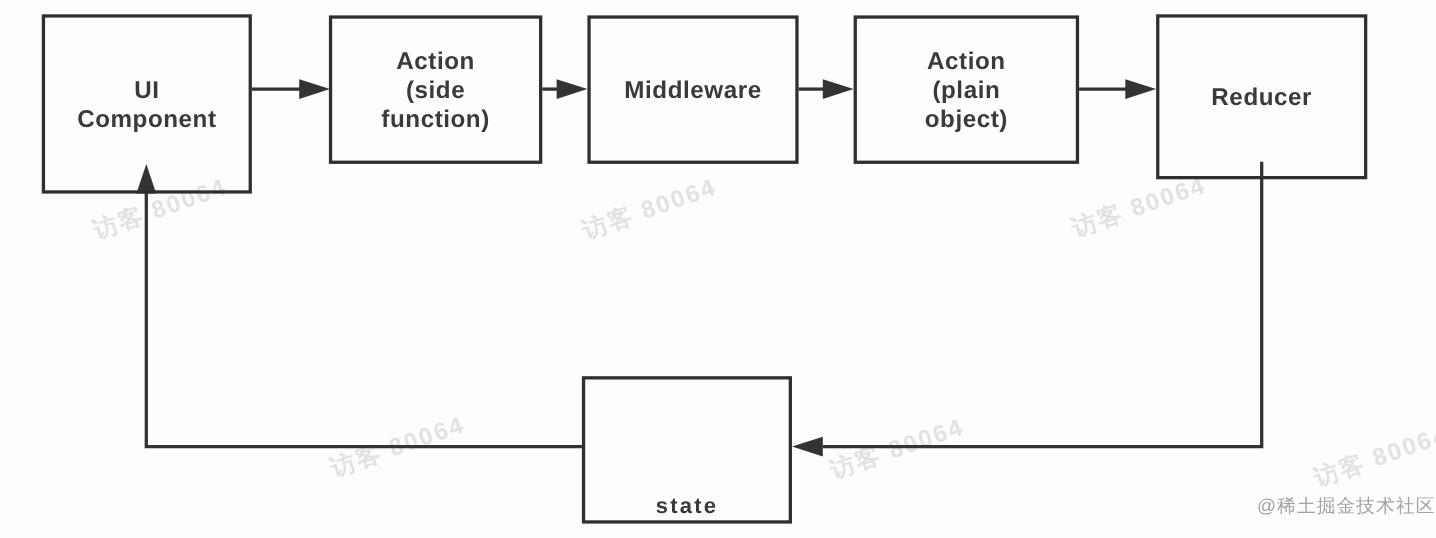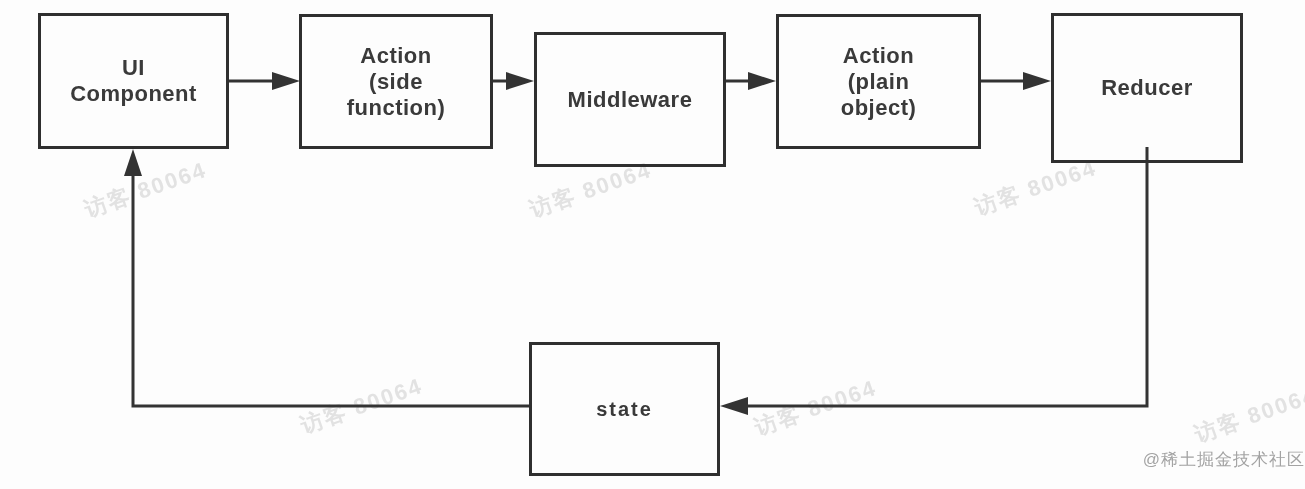--- a/index.html
+++ b/index.html
@@ -69,26 +69,26 @@
     position:absolute;
     z-index:3;
     top:448px;
     right:0;
     font-size:17px;
     color:var(--attribution);
     letter-spacing:1px;
     white-space:nowrap;
   }
   
-  #node-ui        {left:38px;  top:13px;  width:191px; height:136px;}
+  #node-ui        {left:38px;  top:13px;  width:191px; height:163px;}
   #node-action-side {left:299px; top:14px;  width:194px; height:135px;}
-  #node-middleware  {left:534px; top:32px;  width:192px; height:135px;}
+  #node-middleware  {left:534px; top:14px;  width:192px; height:135px;}
   #node-action-plain{left:776px; top:14px;  width:205px; height:135px;}
   #node-reducer   {left:1051px; top:13px;  width:192px; height:150px;}
-  #node-state     {left:529px; top:342px; width:191px; height:134px;}
+  #node-state     {left:529px; top:342px; width:191px; height:134px;align-items:flex-end;}
   
   #wm-1{left:82px;   top:175px;}
   #wm-2{left:527px;  top:175px;}
   #wm-3{left:972px;  top:173px;}
   #wm-4{left:298px;  top:391px;}
   #wm-5{left:752px;  top:393px;}
   #wm-6{left:1192px; top:400px;}
 </style>
 </head>
 <body>

